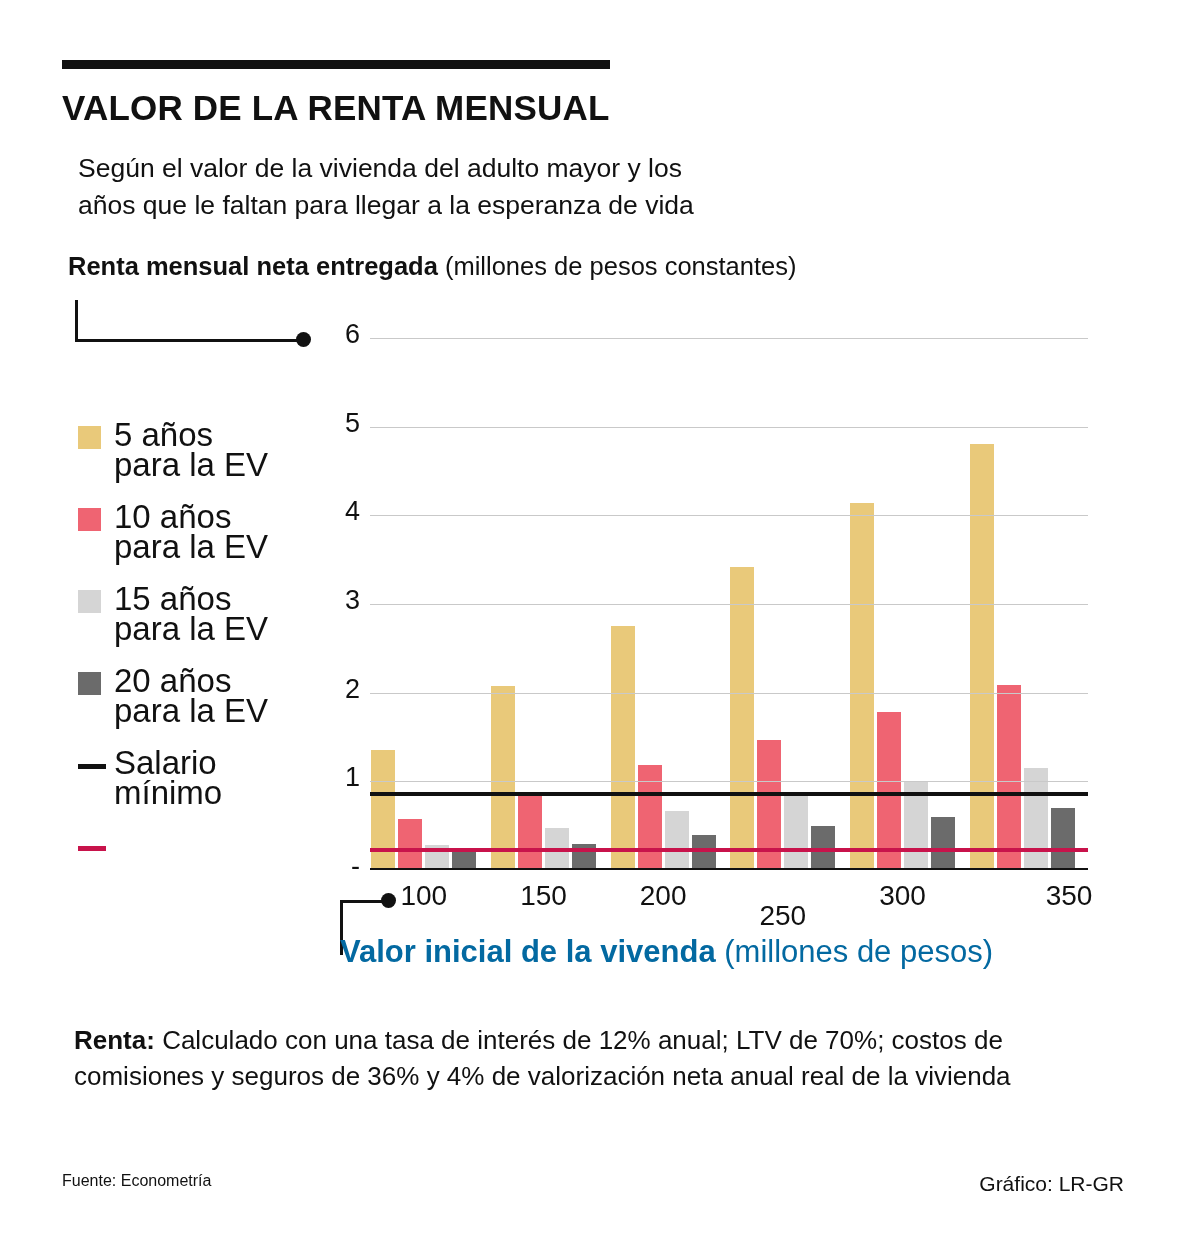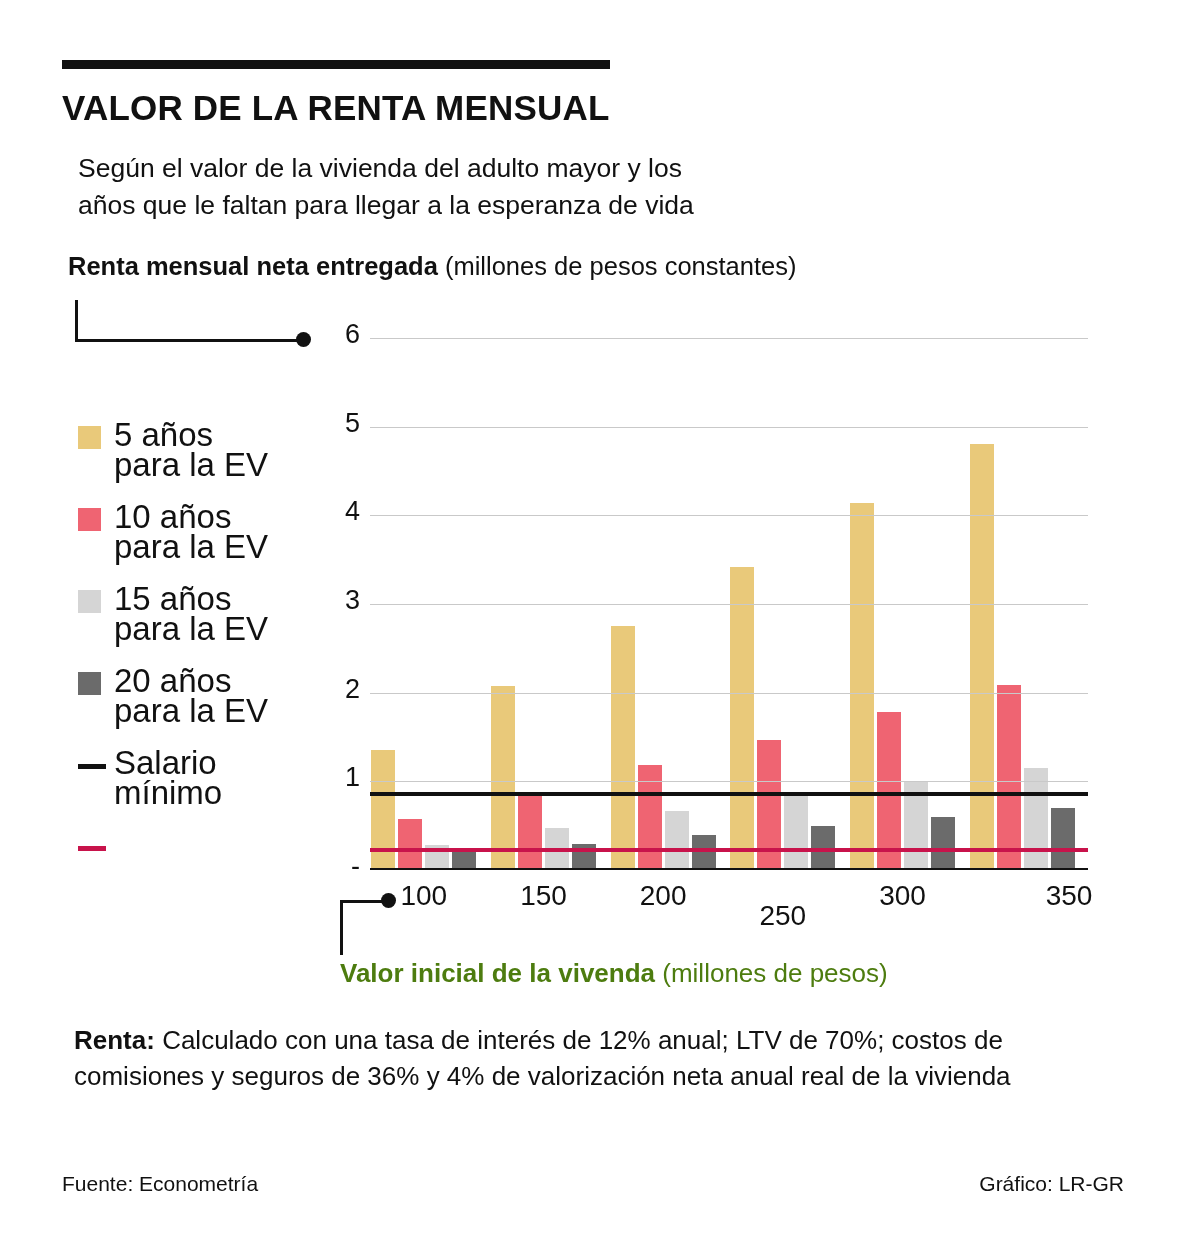--- a/index.html
+++ b/index.html
@@ -59,23 +59,23 @@
     font-size: 25.5px;
     color: #111111;
     white-space: nowrap;
   }
   .y-caption b { font-weight: bold; }
   .y-caption span.light { font-weight: normal; }
 
   .x-caption {
     position: absolute;
     left: 340px;
-    top: 958px;
-    font-size: 26px;
-    color: #4d7c0f;
+    top: 934px;
+    font-size: 31px;
+    color: #0369a1;
     white-space: nowrap;
   }
   .x-caption b { font-weight: bold; }
   .x-caption span.light { font-weight: normal; }
 
   
   .leader-y {
     position: absolute;
     left: 75px;
     top: 300px;
@@ -224,21 +224,21 @@
     width: 1010px;
     font-size: 26px;
     line-height: 36px;
     color: #111111;
   }
   .note b { font-weight: bold; }
   .source {
     position: absolute;
     left: 62px;
     top: 1172px;
-    font-size: 21px;
+    font-size: 16px;
     color: #111111;
   }
   .credit {
     position: absolute;
     right: 76px;
     top: 1172px;
     font-size: 21px;
     color: #111111;
   }
 </style>

